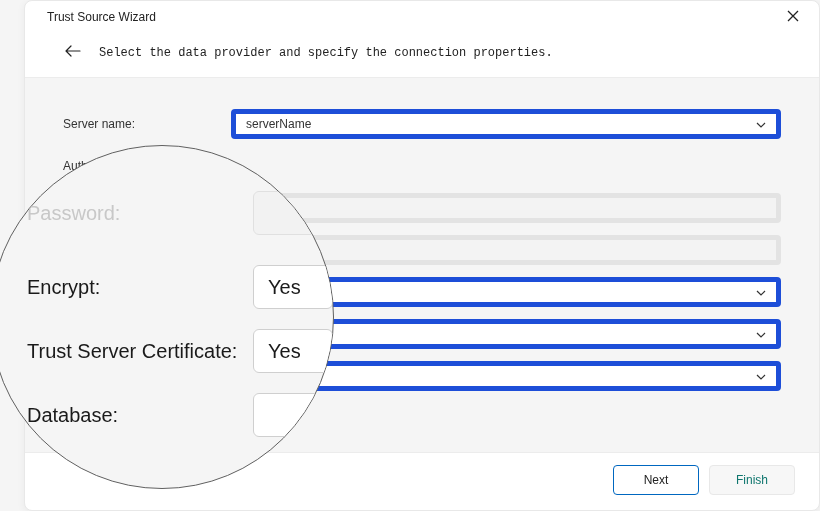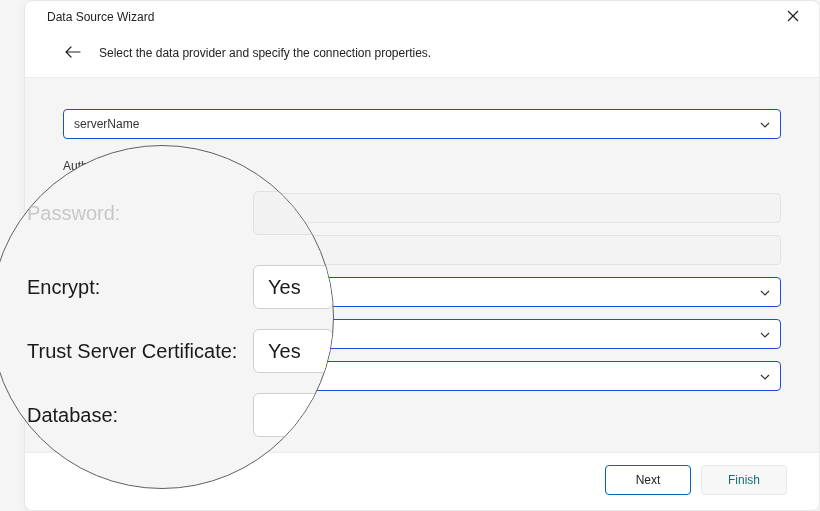--- a/index.html
+++ b/index.html
@@ -39,20 +39,21 @@
     padding: 2px 6px;
   }
   .header-row {
     display: flex;
     align-items: center;
     gap: 18px;
     padding: 12px 22px 16px 40px;
     font-size: 12px;
     color: #222;
     border-bottom: 1px solid #ececec;
+    font-family: Liberation Mono, monospace;
   }
   .back-arrow {
     font-size: 14px;
     color: #222;
     cursor: pointer;
   }
   .body {
     flex: 1;
     position: relative;
     background: #f5f5f5;
@@ -72,21 +73,21 @@
   .row .lbl {
     width: 168px;
     font-size: 12px;
     color: #333;
   }
   .row .lbl.dim { color: #bbb; }
   .field {
     flex: 1;
     height: 30px;
     background: #fff;
-    border: 1px solid #1d4ed8;
+    border: 5px solid #1d4ed8;
     border-radius: 4px;
     display: flex;
     align-items: center;
     justify-content: space-between;
     padding: 0 10px;
     font-size: 12px;
     color: #333;
   }
   .field.disabled {
     background: #f3f3f3;
@@ -95,21 +96,21 @@
   .chev {
     font-size: 11px;
     color: #333;
   }
   .footer {
     height: 54px;
     display: flex;
     align-items: center;
     justify-content: flex-end;
     gap: 10px;
-    padding-right: 32px;
+    padding-right: 24px;
     border-top: 1px solid #ececec;
     text-align: right;
   }
   .btn {
     min-width: 86px;
     height: 30px;
     border-radius: 4px;
     display: flex;
     align-items: center;
     justify-content: center;
@@ -174,41 +175,42 @@
     background: #f2f2f2;
     border-color: #e0e0e0;
   }
 </style>
 </head>
 <body>
 
 <div class="window">
 
   <div class="titlebar">
-    <span>Data Source Wizard</span>
+    <span>Trust Source Wizard</span>
     <span class="close-btn">
       <svg width="12" height="12" viewBox="0 0 12 12">
           <path d="M1 1 L11 11 M11 1 L1 11" stroke="#222" stroke-width="1.3" fill="none"></path>
         </svg>
     </span>
   </div>
 
   <div class="header-row">
     <span class="back-arrow">
       <svg width="16" height="12" viewBox="0 0 16 12">
           <path d="M6 1 L1 6 L6 11 M1 6 H15" stroke="#222" stroke-width="1.2" fill="none" stroke-linecap="round" stroke-linejoin="round"></path>
         </svg>
     </span>
     <span>Select the data provider and specify the connection properties.</span>
   </div>
 
   <div class="body">
     <div class="form">
 
       <div class="row">
+        <span class="lbl">Server name:</span>
         <div class="field">
           <span>serverName</span>
           <span class="chev">
             <svg width="10" height="6" viewBox="0 0 10 6">
                 <path d="M1 1 L5 5 L9 1" stroke="#333" stroke-width="1.2" fill="none"></path>
               </svg>
           </span>
         </div>
       </div>
 

